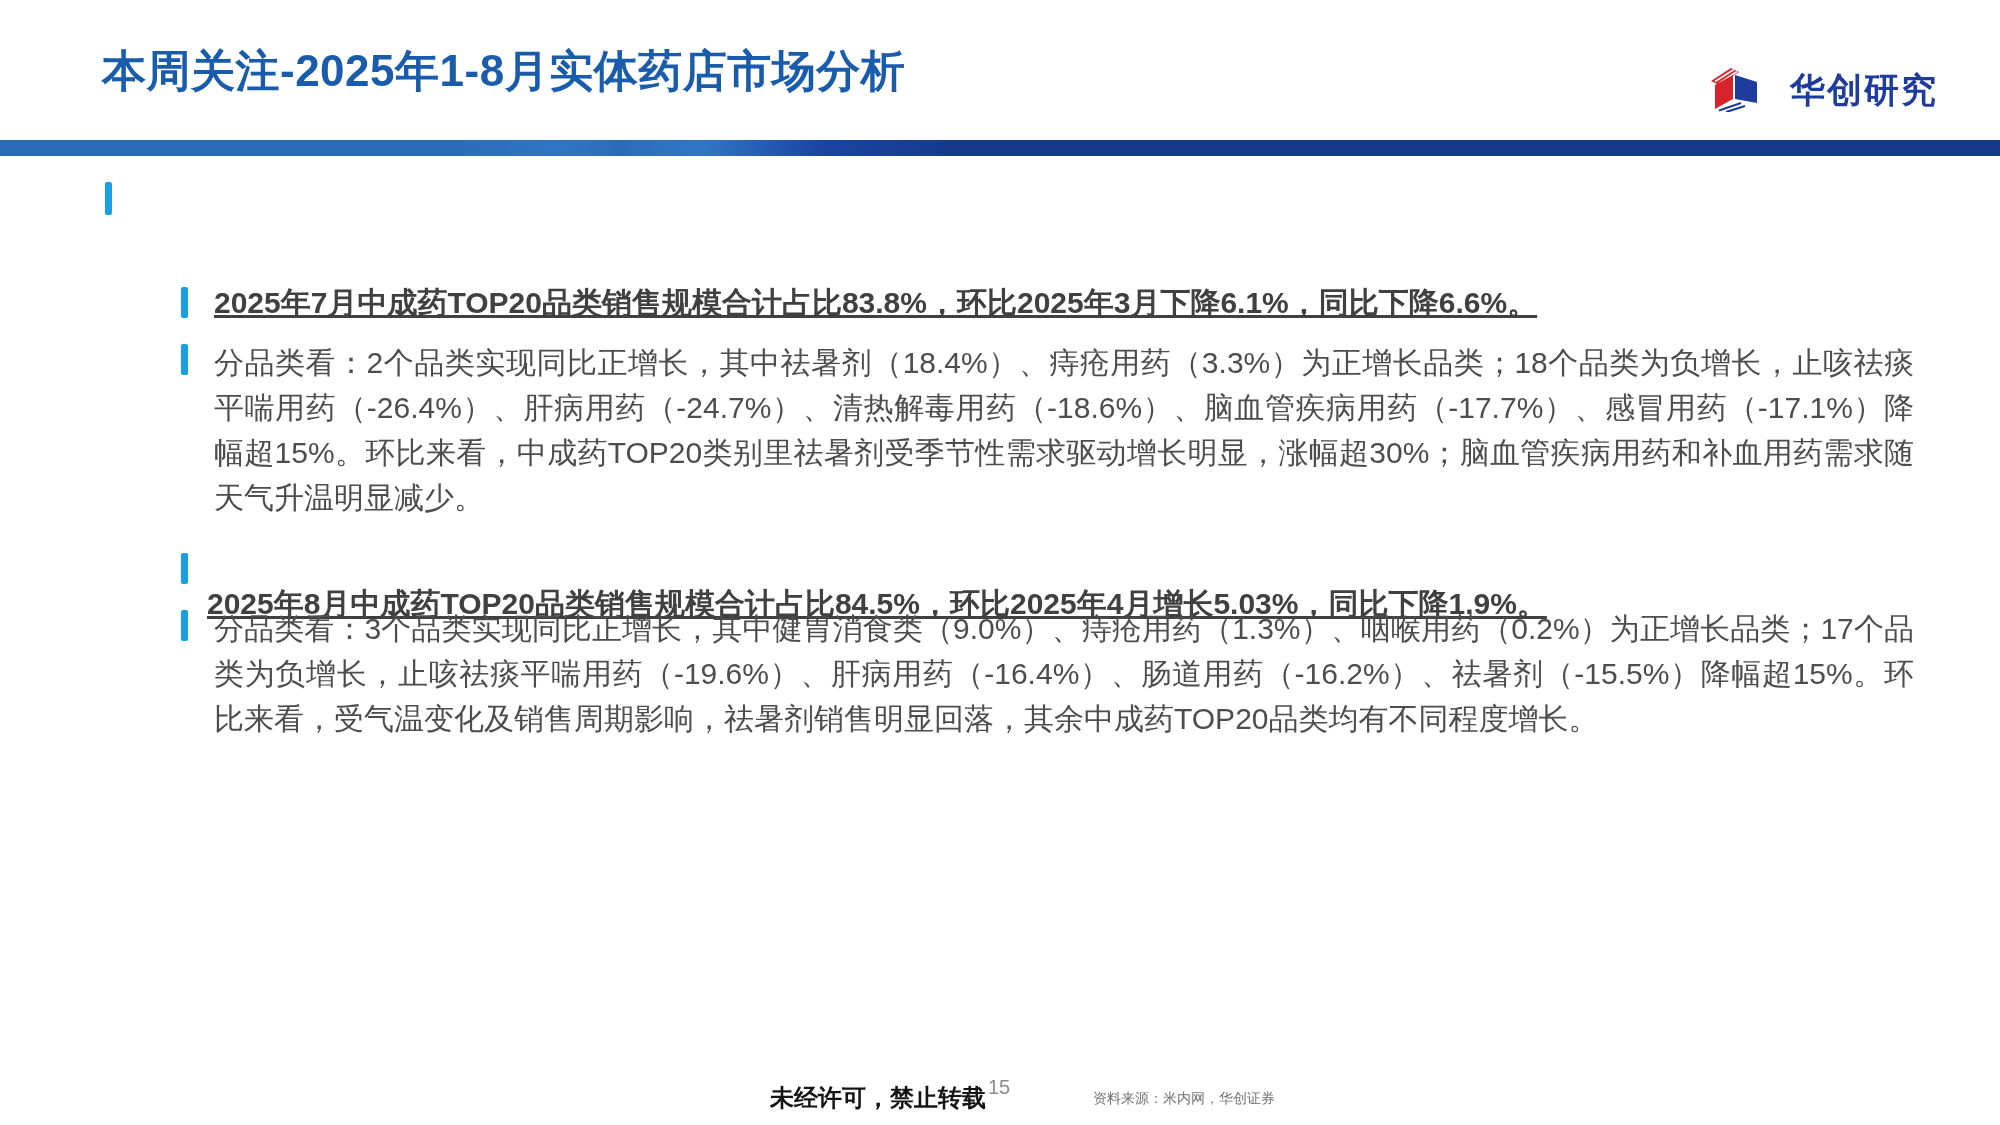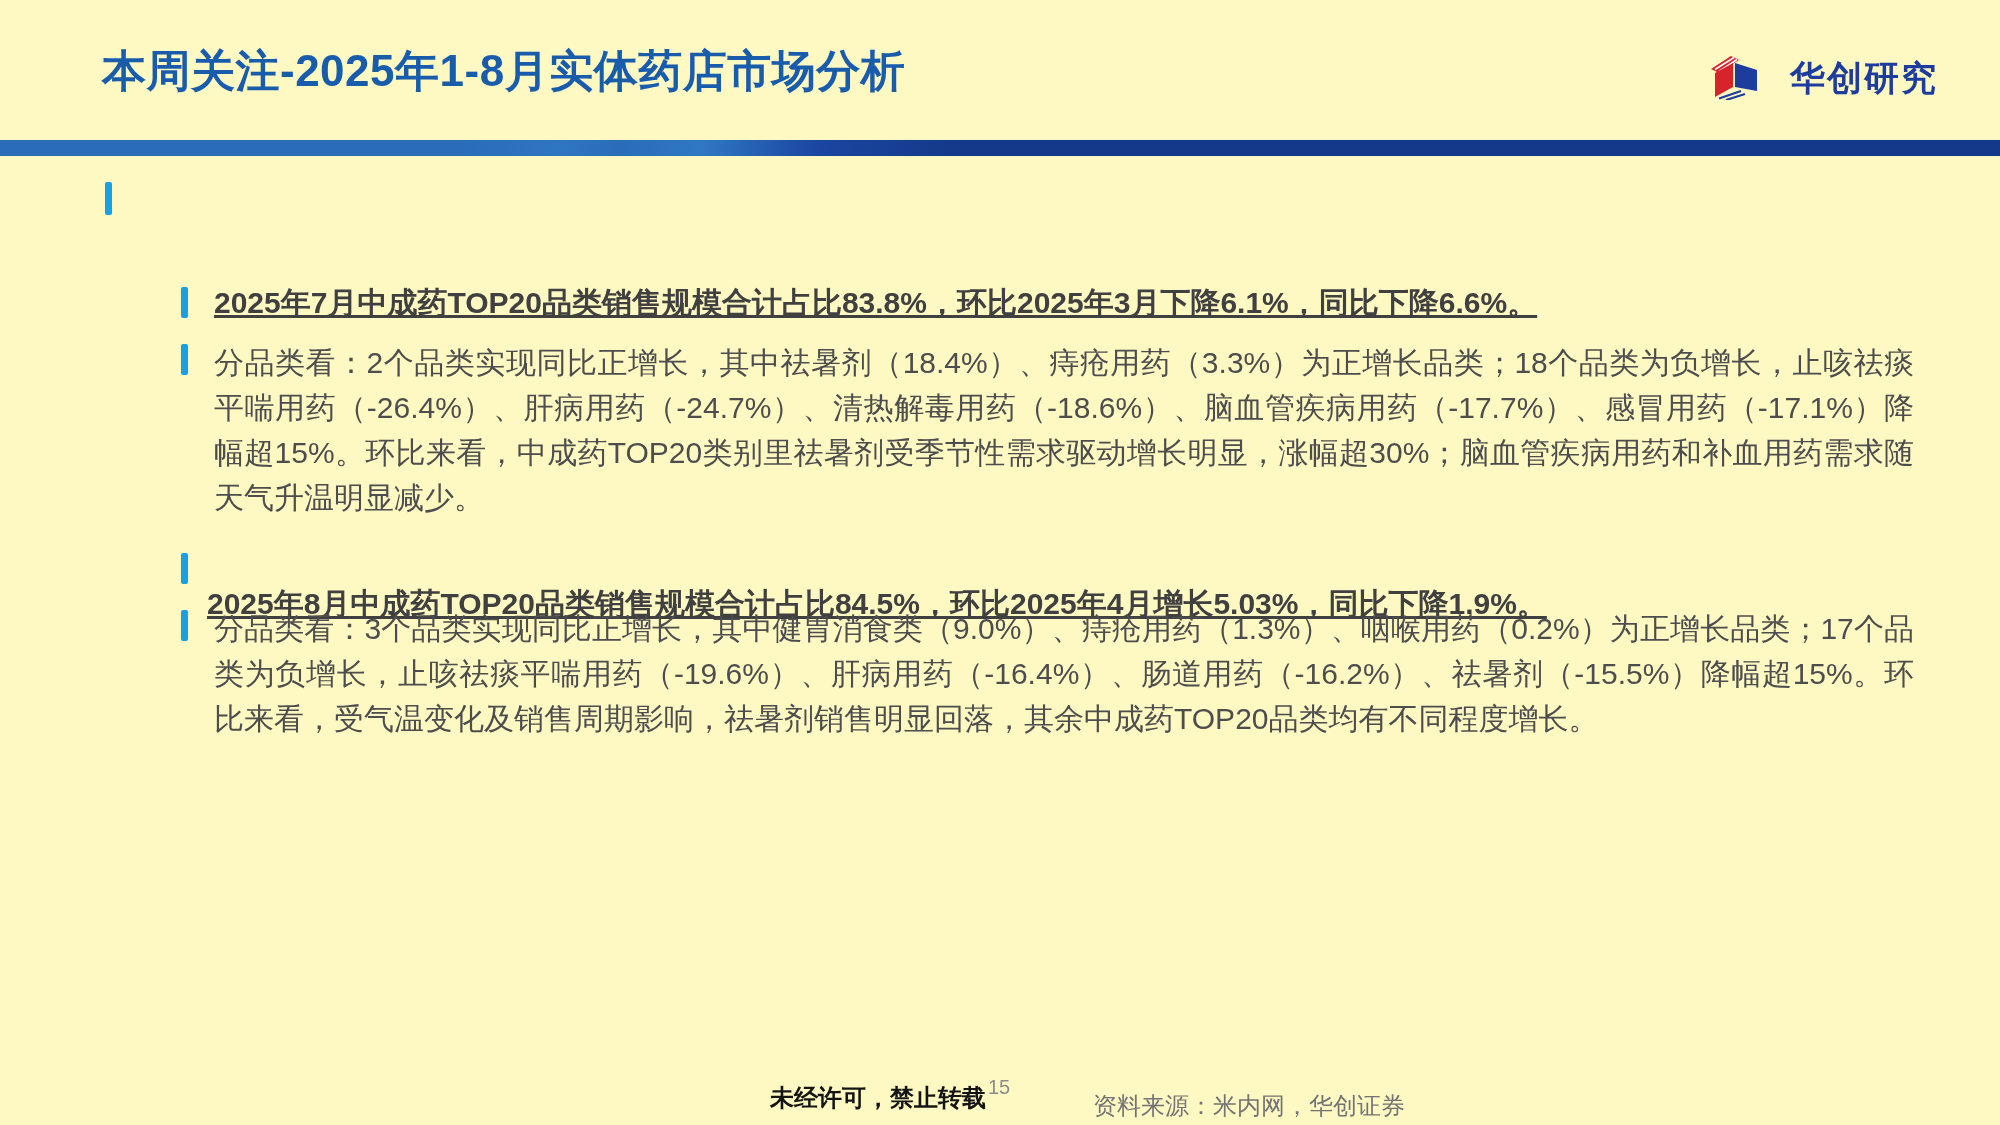--- a/index.html
+++ b/index.html
@@ -1,29 +1,29 @@
 <!DOCTYPE html>
 <html><head>
 <meta charset="utf-8">
 <style>
   * { margin:0; padding:0; box-sizing:border-box; }
   html,body { background:#e9e9e9; }
   body { font-family:"Liberation Sans","DejaVu Sans",sans-serif; }
   .slide {
     position:relative; width:2000px; height:1125px;
-    background:#fef9c3; overflow:hidden;
+    background:#ffffff; overflow:hidden;
   }
 
   
   .title {
     position:absolute; left:102px; top:42px;
     font-size:44px; font-weight:bold; color:#1A5CAC;
     letter-spacing:0.5px; white-space:nowrap;
   }
-  .logo { position:absolute; right:62px; top:52px; display:flex; align-items:center; gap:27px; }
+  .logo { position:absolute; right:62px; top:64px; display:flex; align-items:center; gap:27px; }
   .logo-text { font-size:35px; font-weight:bold; color:#1E3C9E; letter-spacing:2px; white-space:nowrap; }
 
   .top-bar {
     position:absolute; left:0; top:140px; width:2000px; height:16px;
     background:linear-gradient(91deg,
       #2A6CB8 0%, #2A6CB8 23%,
       #2F76C2 28%, #2A6CB8 31%,
       #3078C4 35%,
       #1A45A0 41%, #14398A 48%, #14398A 100%);
   }
@@ -66,21 +66,21 @@
   .footer-notice {
     position:absolute; left:770px; top:1082px;
     font-size:24px; font-weight:bold; color:#141414; white-space:nowrap;
   }
   .footer-page {
     position:absolute; left:988px; top:1076px;
     font-size:20px; color:#8C8C8C;
   }
   .footer-source {
     position:absolute; left:1093px; top:1090px;
-    font-size:24px; color:#737373; white-space:nowrap;
+    font-size:14px; color:#737373; white-space:nowrap;
   }
 </style>
 </head>
 <body>
 
 <div class="slide">
 
   <div class="title">本周关注-2025年1-8月实体药店市场分析</div>
 
   <div class="logo">

